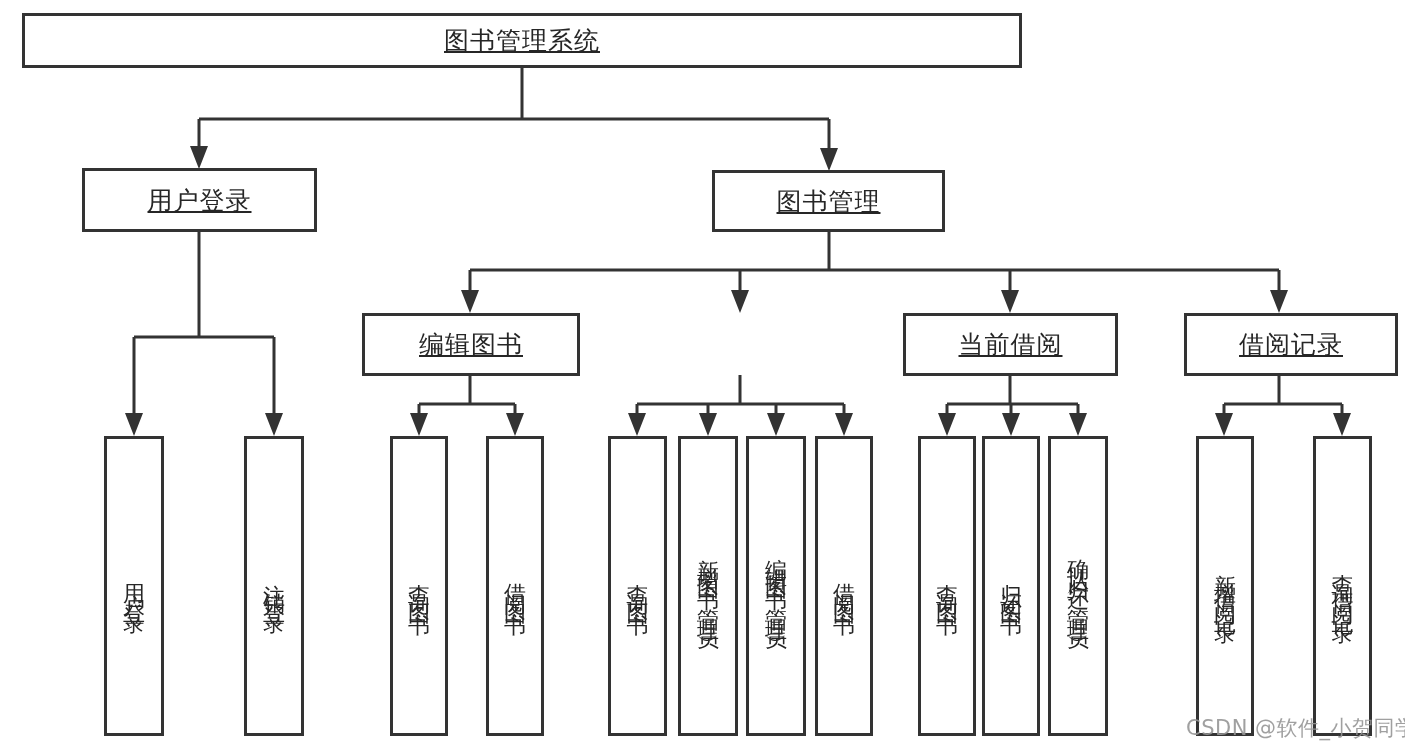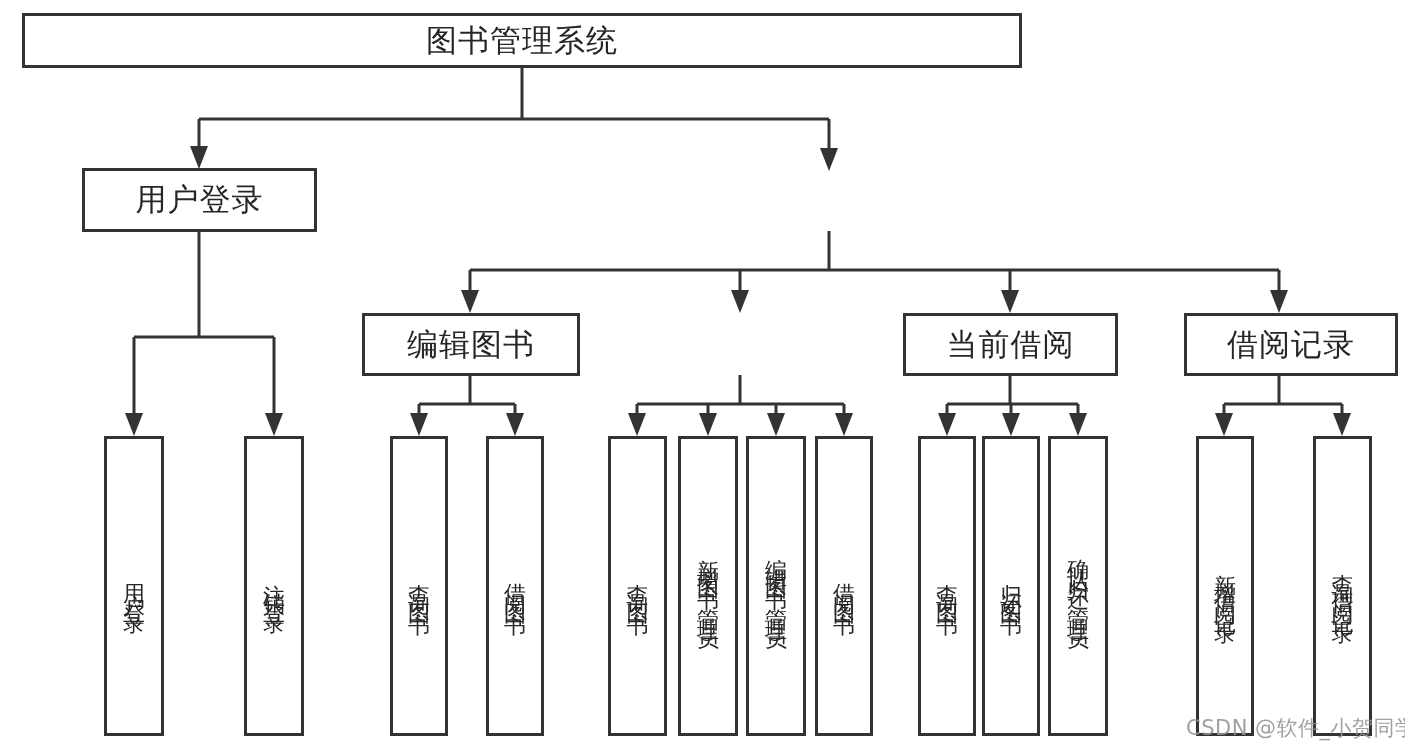--- a/index.html
+++ b/index.html
@@ -22,23 +22,24 @@
     box-sizing: border-box;
     background: #ffffff;
     border: 3px solid #333333;
     color: #262626;
     display: flex;
     align-items: center;
     justify-content: center;
     z-index: 2;
   }
   .node.h .label {
-    font-size: 31px;
+    font-size: 25px;
     letter-spacing: 1px;
     white-space: nowrap;
+    text-decoration: underline;
   }
   .node.v .label {
     writing-mode: vertical-rl;
     text-orientation: mixed;
     font-size: 22px;
     letter-spacing: 10px;
     line-height: 1.0;
   }
   .watermark {
     position: absolute;
@@ -75,20 +76,23 @@
              M1069 413 L1087 413 L1078 436 Z
              M1215 413 L1233 413 L1224 436 Z  M1333 413 L1351 413 L1342 436 Z" fill="#333333" stroke="none"></path>
   </svg>
 
   <div class="node h" style="left:22px; top:13px; width:1000px; height:55px;">
     <span class="label">图书管理系统</span>
   </div>
 
   <div class="node h" style="left:82px; top:168px; width:235px; height:64px;">
     <span class="label">用户登录</span>
+  </div>
+  <div class="node h" style="left:712px; top:170px; width:233px; height:62px;">
+    <span class="label">图书管理</span>
   </div>
 
   <div class="node h" style="left:362px; top:313px; width:218px; height:63px;">
     <span class="label">编辑图书</span>
   </div>
   <div class="node h" style="left:903px; top:313px; width:215px; height:63px;">
     <span class="label">当前借阅</span>
   </div>
   <div class="node h" style="left:1184px; top:313px; width:214px; height:63px;">
     <span class="label">借阅记录</span>

